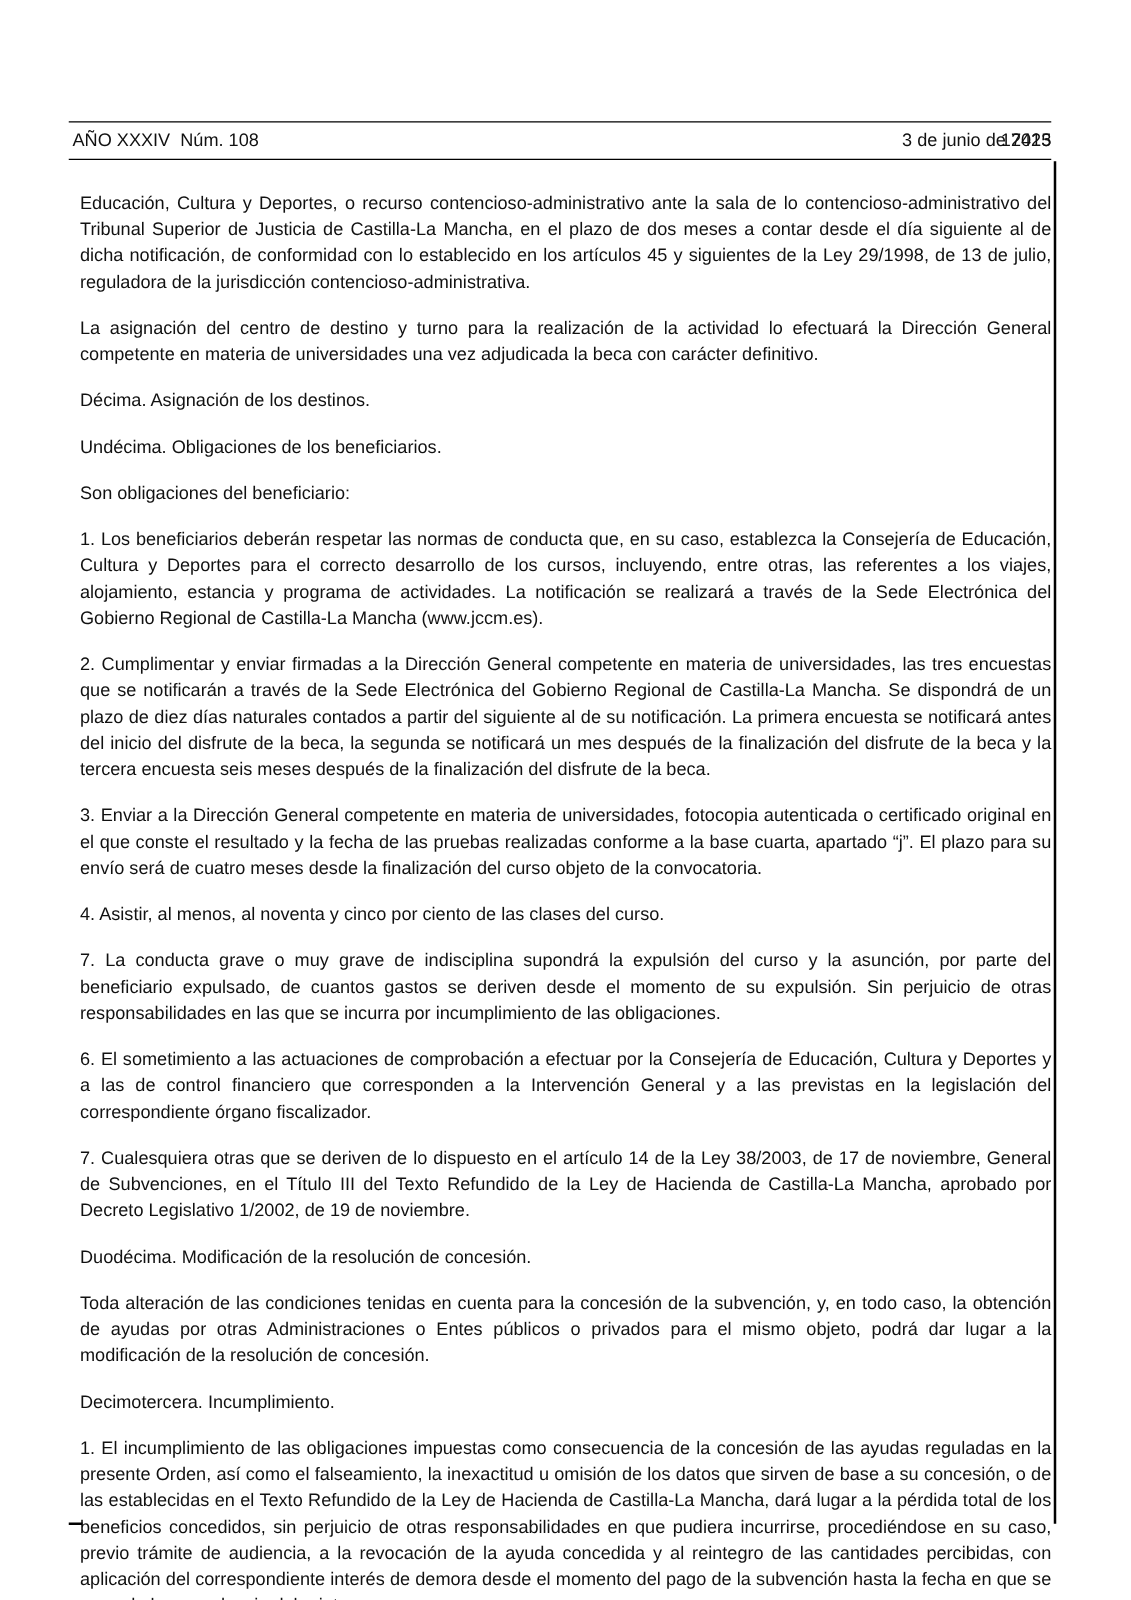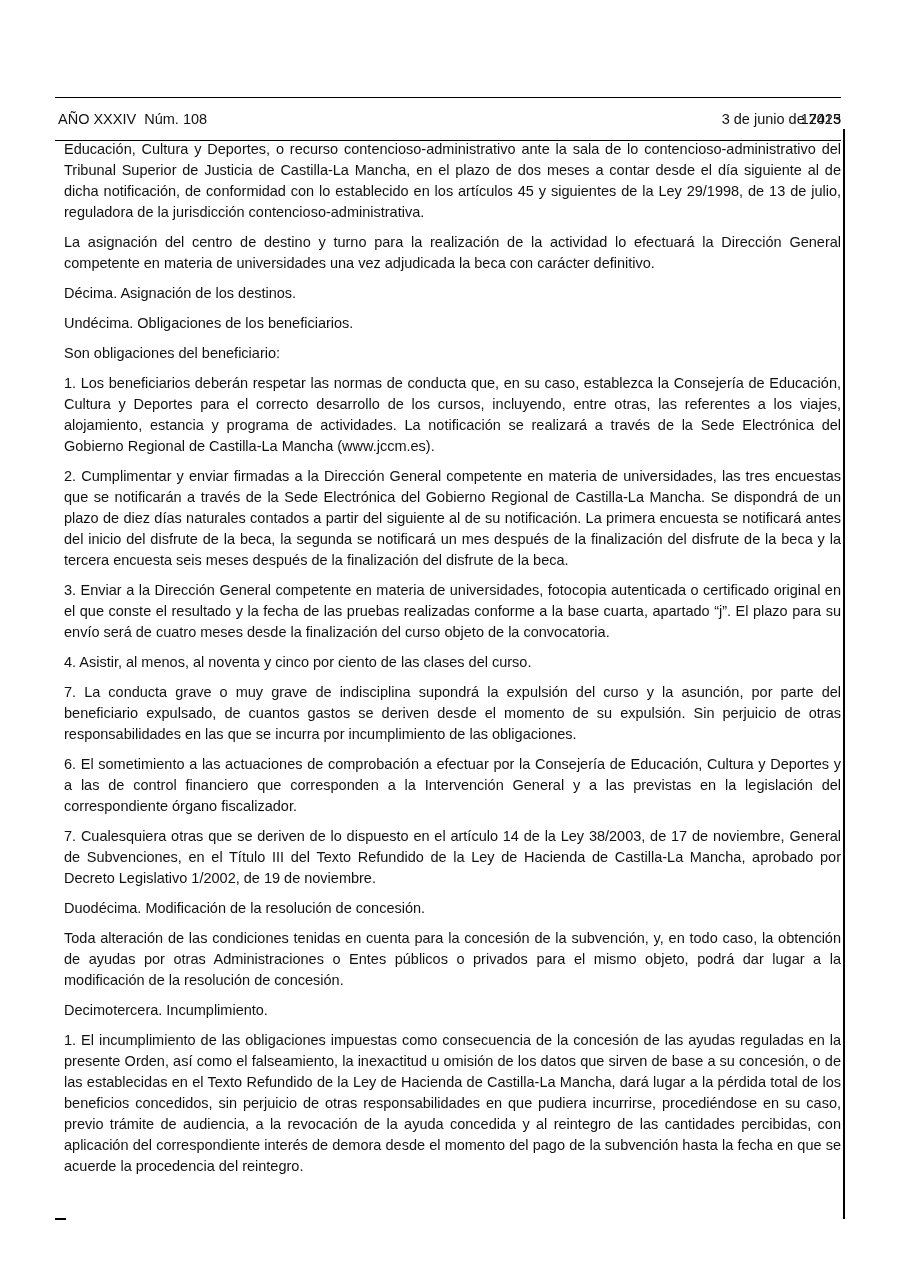--- a/index.html
+++ b/index.html
@@ -14,21 +14,21 @@
   .page {
     position: relative;
     width: 905px;
     height: 1280px;
   }
   .header {
     position: absolute;
     top: 97px;
     left: 55px;
     width: 786px;
-    height: 44px;
+    height: 31px;
     border-top: 1.4px solid #000;
     border-bottom: 1.4px solid #000;
     display: flex;
     align-items: center;
     font-size: 14.5px;
   }
   .header span { white-space: pre; }
   .header .hdr-left {
     position: absolute;
     left: 3px;
@@ -48,21 +48,21 @@
     position: absolute;
     top: 129px;
     left: 64px;
     width: 777px;
     padding-top: 8px;
     font-size: 14.5px;
     line-height: 21px;
     text-align: justify;
   }
   .content p {
-    margin: 2px 0 9px 0;
+    margin: 16px 0 9px 0;
     hyphens: auto;
     -webkit-hyphens: auto;
   }
   .v-rule-right {
     position: absolute;
     left: 843px;
     top: 129px;
     width: 1.5px;
     height: 1090px;
     background: #000;

